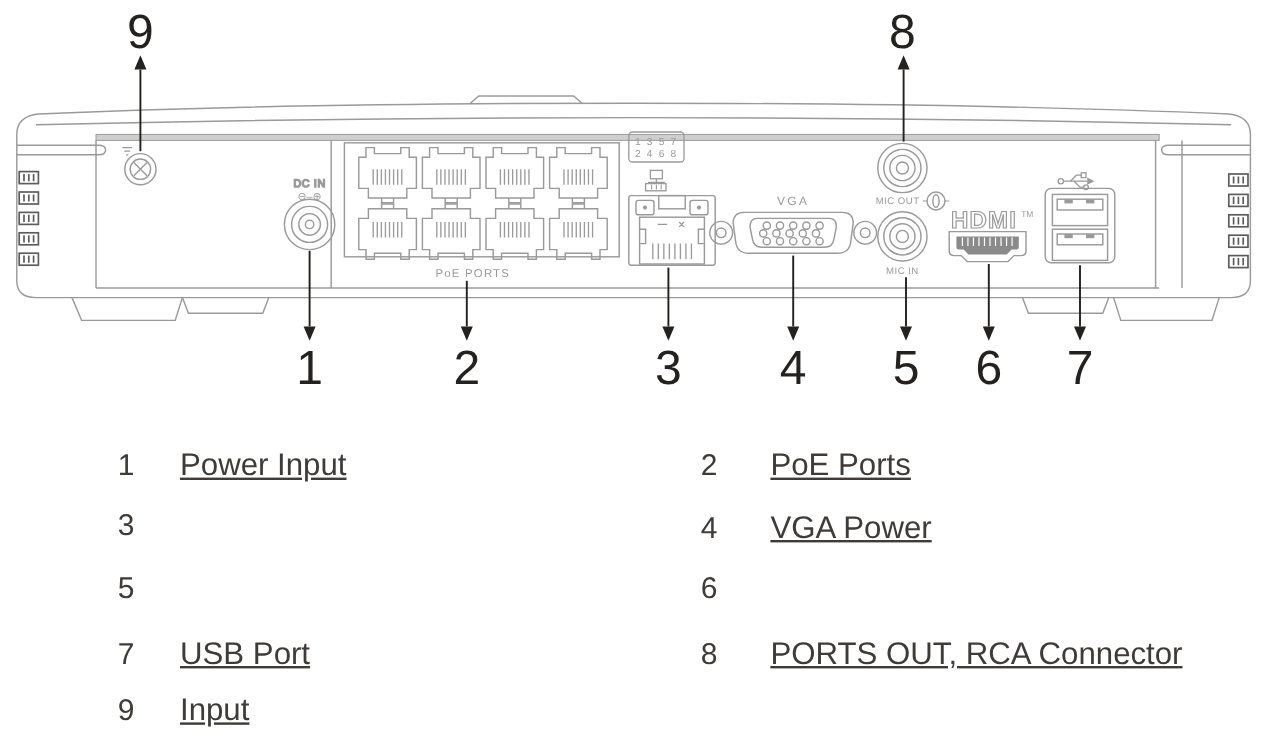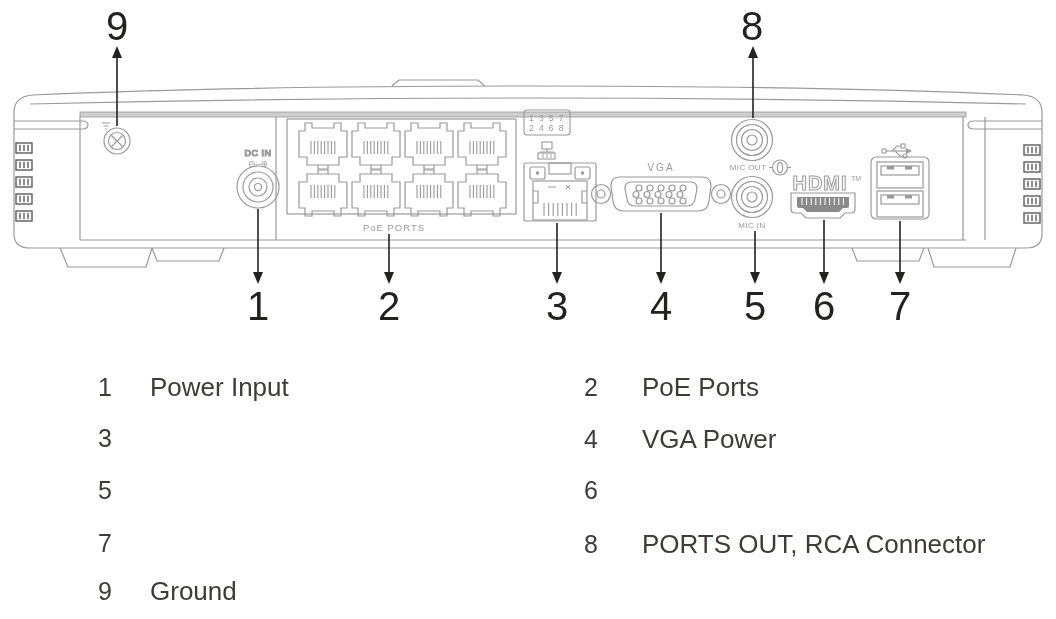--- a/index.html
+++ b/index.html
@@ -12,21 +12,21 @@
     font-family:"Liberation Sans",sans-serif;font-size:40px;fill:#242220;
     text-anchor:middle;font-weight:400;
   }
   .panel-label{
     font-family:"Liberation Sans",sans-serif;fill:#9a9a9a;text-anchor:middle;
   }
   .legend-row{position:absolute;display:flex;align-items:baseline;color:#3f3b39;}
   .legend-num{
     width:30px;text-align:center;font-size:25px;flex:0 0 auto;
   }
-  .legend-label{font-size:26px;white-space:nowrap;}
+  .legend-label{font-size:26px;white-space:nowrap;text-decoration:underline;}
   .legend-left .legend-label{margin-left:30px;}
   .legend-right .legend-label{margin-left:36px;}
 </style>
 </head>
 <body>
 
 <div class="stage">
 
   <svg class="device-svg" width="1056" height="345" viewBox="0 0 1056 345">
 
@@ -294,24 +294,25 @@
       <span class="legend-label">Power Input</span>
     </div>
     <div class="legend-row legend-left" style="left:90px;top:424px;">
       <span class="legend-num">3</span>
     </div>
     <div class="legend-row legend-left" style="left:90px;top:476px;">
       <span class="legend-num">5</span>
     </div>
     <div class="legend-row legend-left" style="left:90px;top:529px;">
       <span class="legend-num">7</span>
+      <span class="legend-label">USB Port</span>
     </div>
     <div class="legend-row legend-left" style="left:90px;top:576px;">
       <span class="legend-num">9</span>
-      <span class="legend-label">Ground</span>
+      <span class="legend-label">Input</span>
     </div>
 
     <div class="legend-row legend-right" style="left:576px;top:372px;">
       <span class="legend-num">2</span>
       <span class="legend-label">PoE Ports</span>
     </div>
     <div class="legend-row legend-right" style="left:576px;top:424px;">
       <span class="legend-num">4</span>
       <span class="legend-label">VGA Power</span>
     </div>

